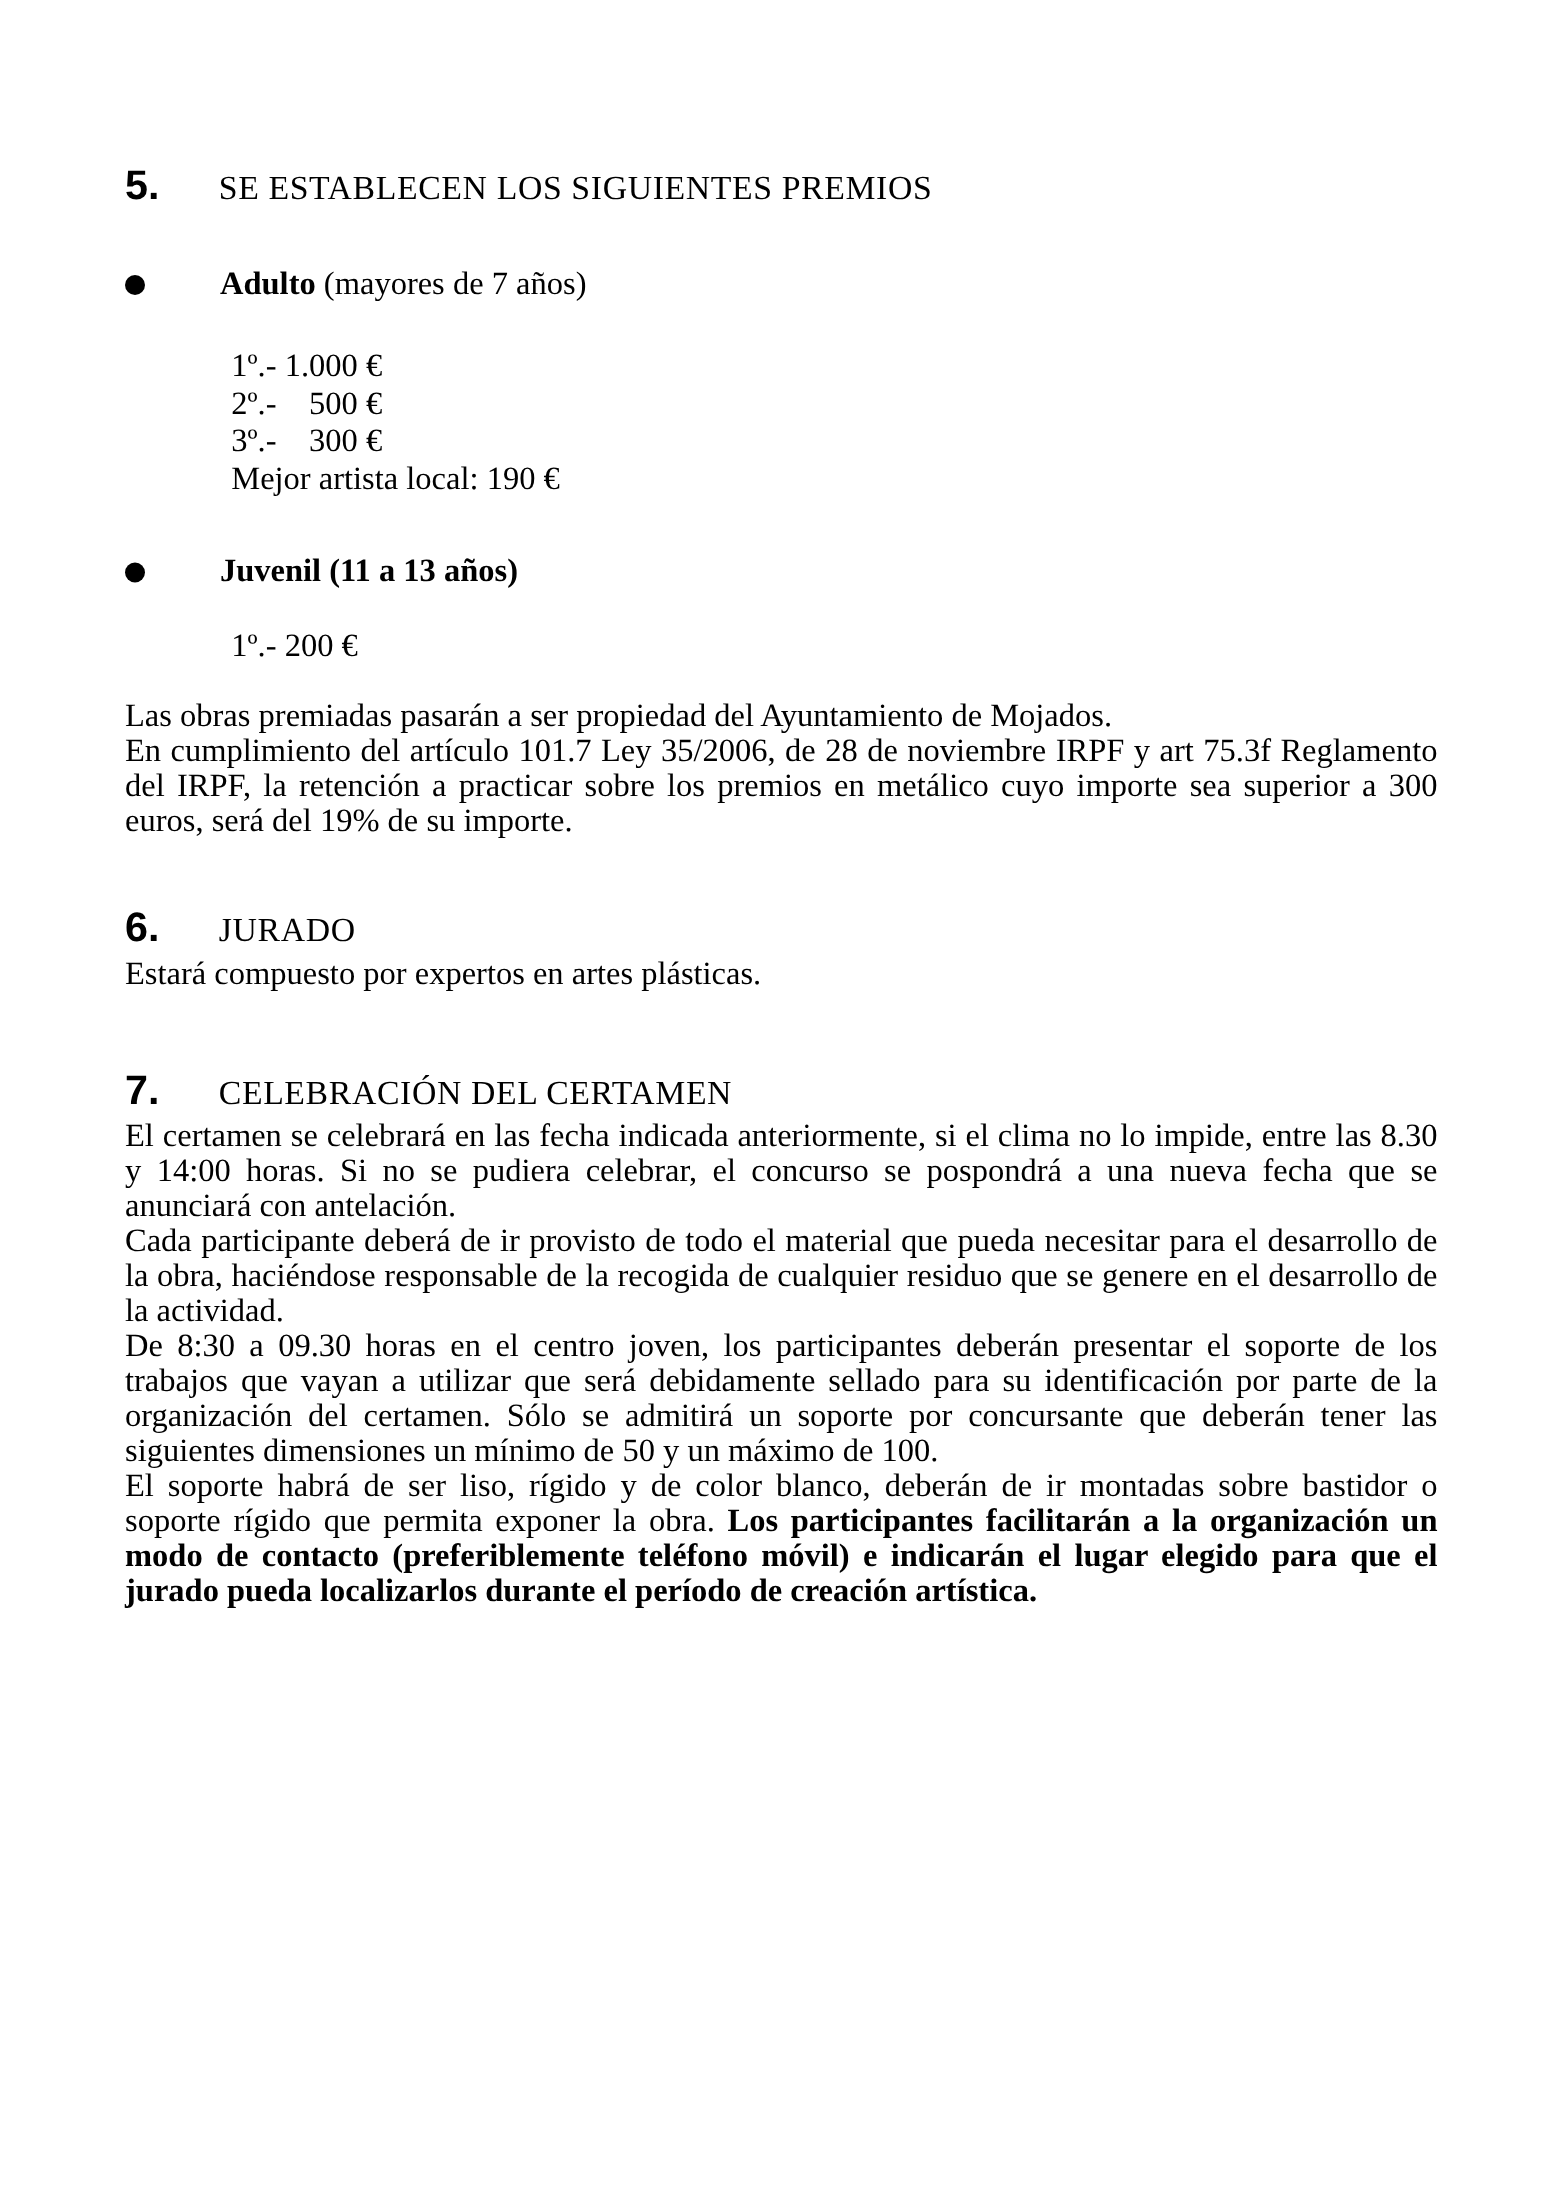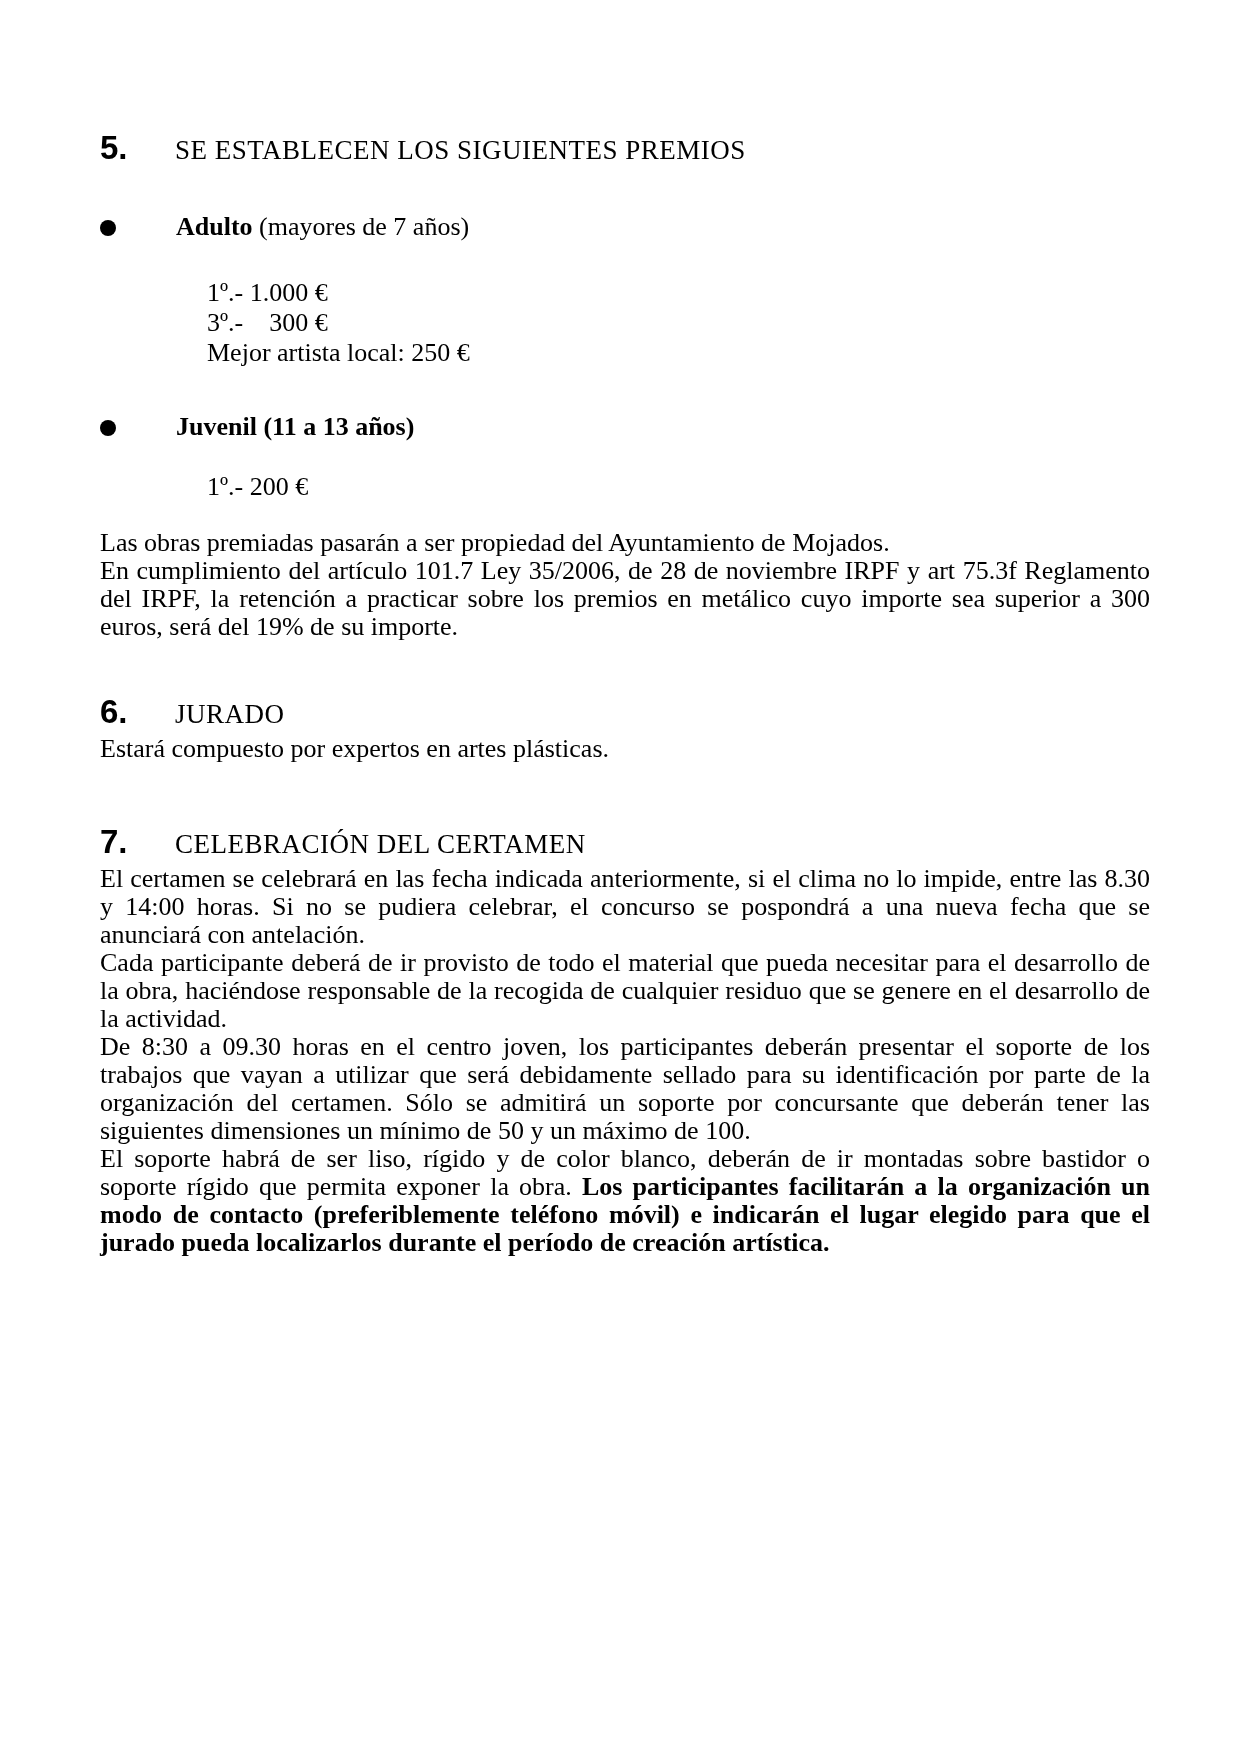--- a/index.html
+++ b/index.html
@@ -56,21 +56,21 @@
     height: 16px;
     border-radius: 50%;
     background: #000000;
     margin-top: 7px;
   }
   .bullet-text { }
   .bold { font-weight: bold; }
 
   
   .prize-list {
-    margin-left: 107px;
+    margin-left: 85px;
     line-height: 30px;
   }
   .prize-line {
     white-space: pre;
   }
 
   
   p.para {
     margin: 0;
     text-align: justify;
@@ -101,22 +101,23 @@
 
   <div class="bullet-row m-bullet-a">
     <span class="bullet-cell">
       <span class="bullet-dot"></span>
     </span>
     <span class="bullet-text"><span class="bold">Adulto</span><span> (mayores de 7 años)</span></span>
   </div>
 
   <div class="prize-list m-prizes-a">
     <div class="prize-line">1º.- 1.000 €</div>
+    <div class="prize-line">2º.-    500 €</div>
     <div class="prize-line">3º.-    300 €</div>
-    <div class="prize-line">Mejor artista local: 250 €</div>
+    <div class="prize-line">Mejor artista local: 190 €</div>
   </div>
 
   <div class="bullet-row m-bullet-j">
     <span class="bullet-cell">
       <span class="bullet-dot"></span>
     </span>
     <span class="bullet-text"><span class="bold">Juvenil (11 a 13 años)</span><span></span></span>
   </div>
 
   <div class="prize-list m-prizes-j">

